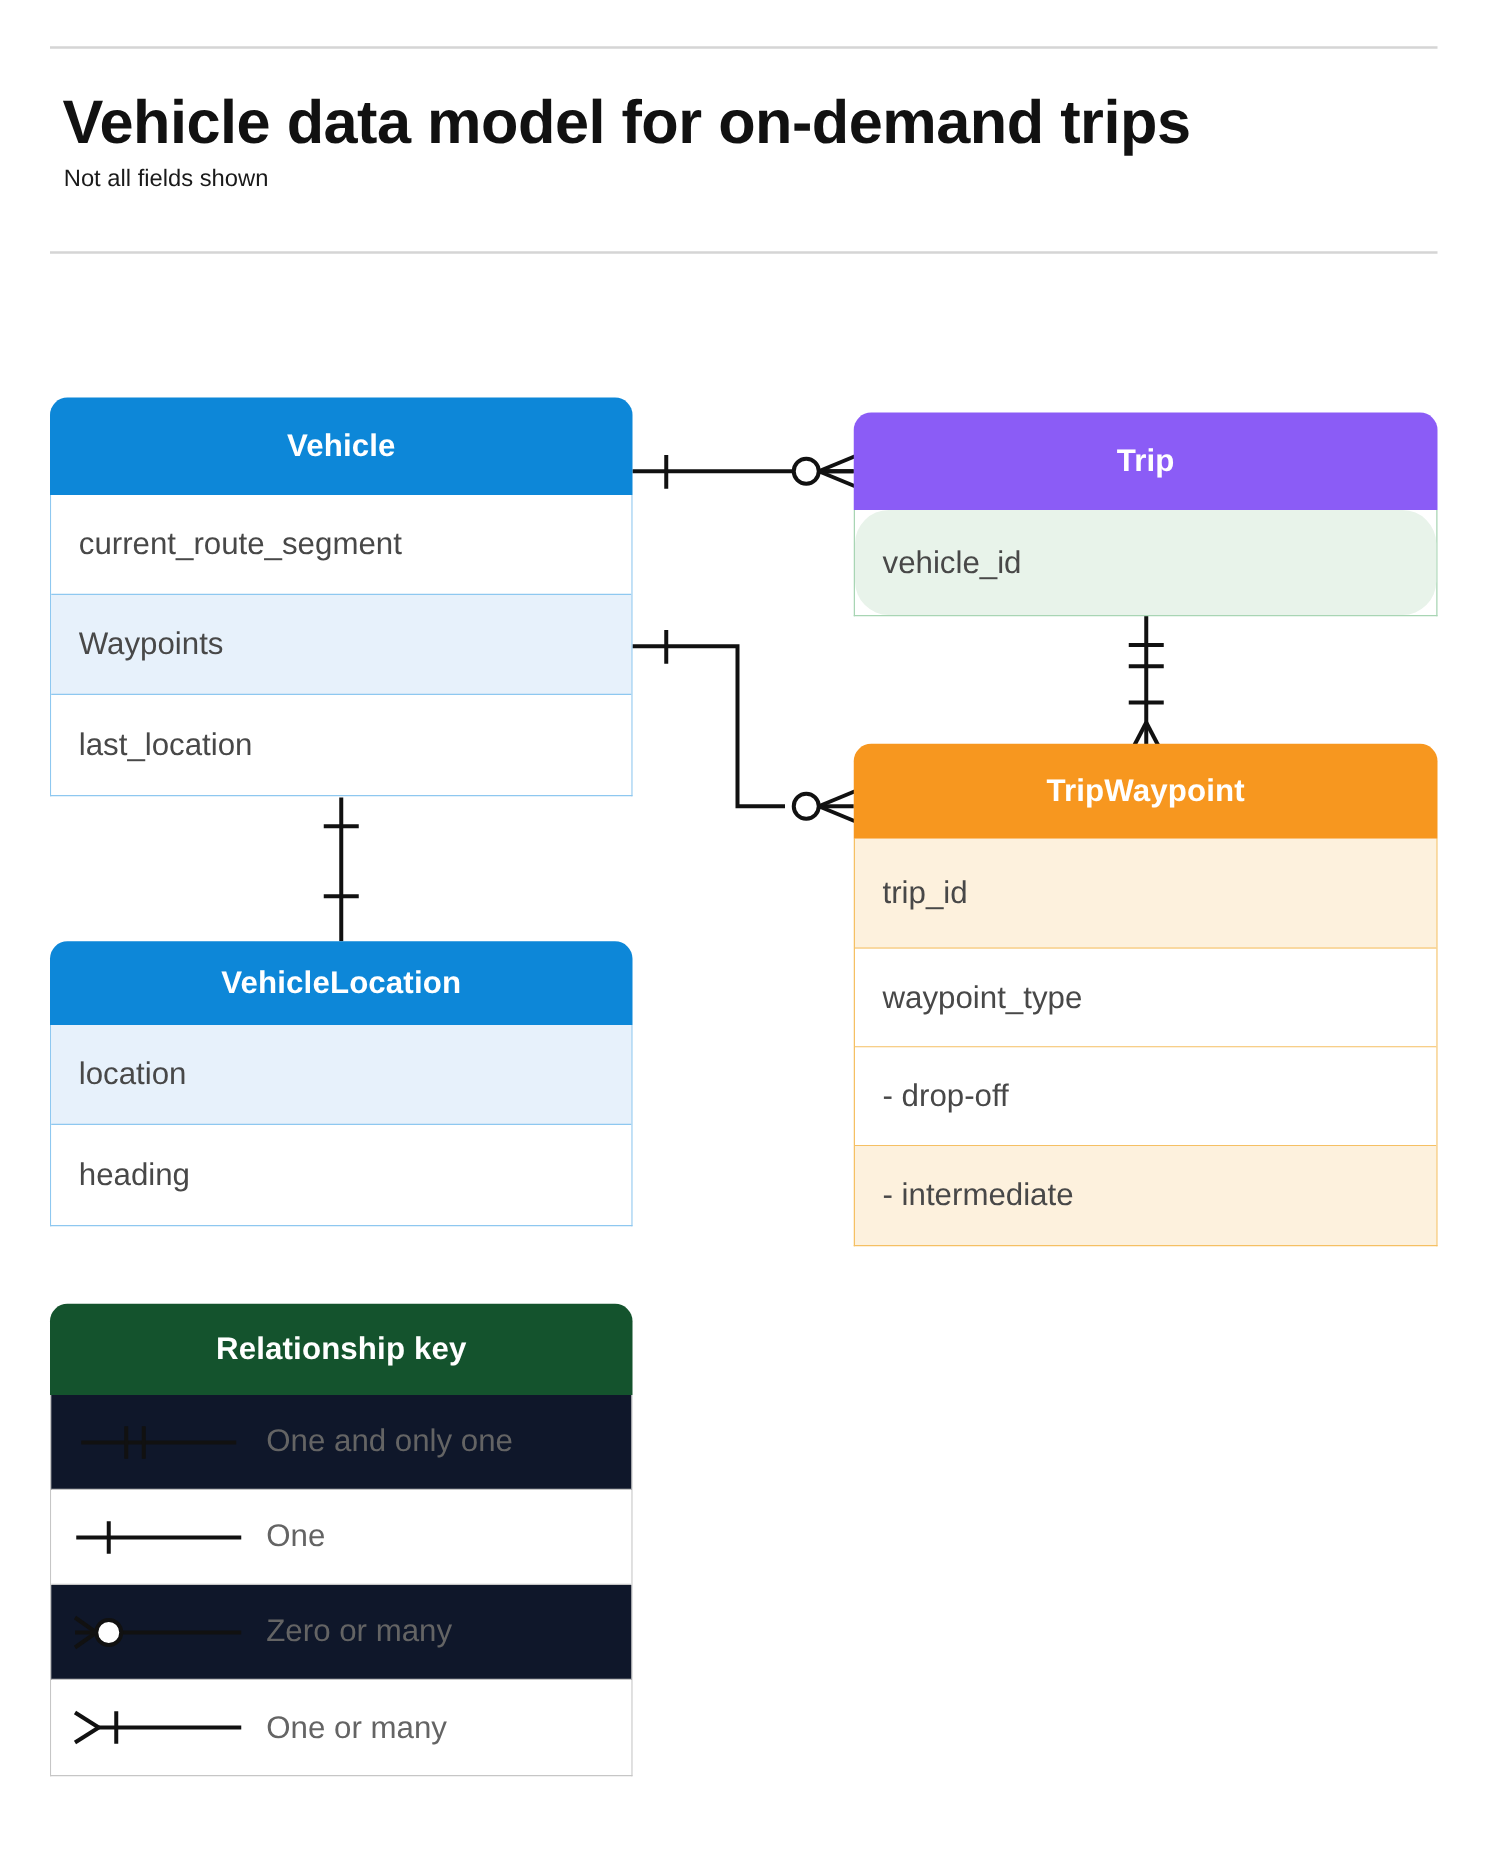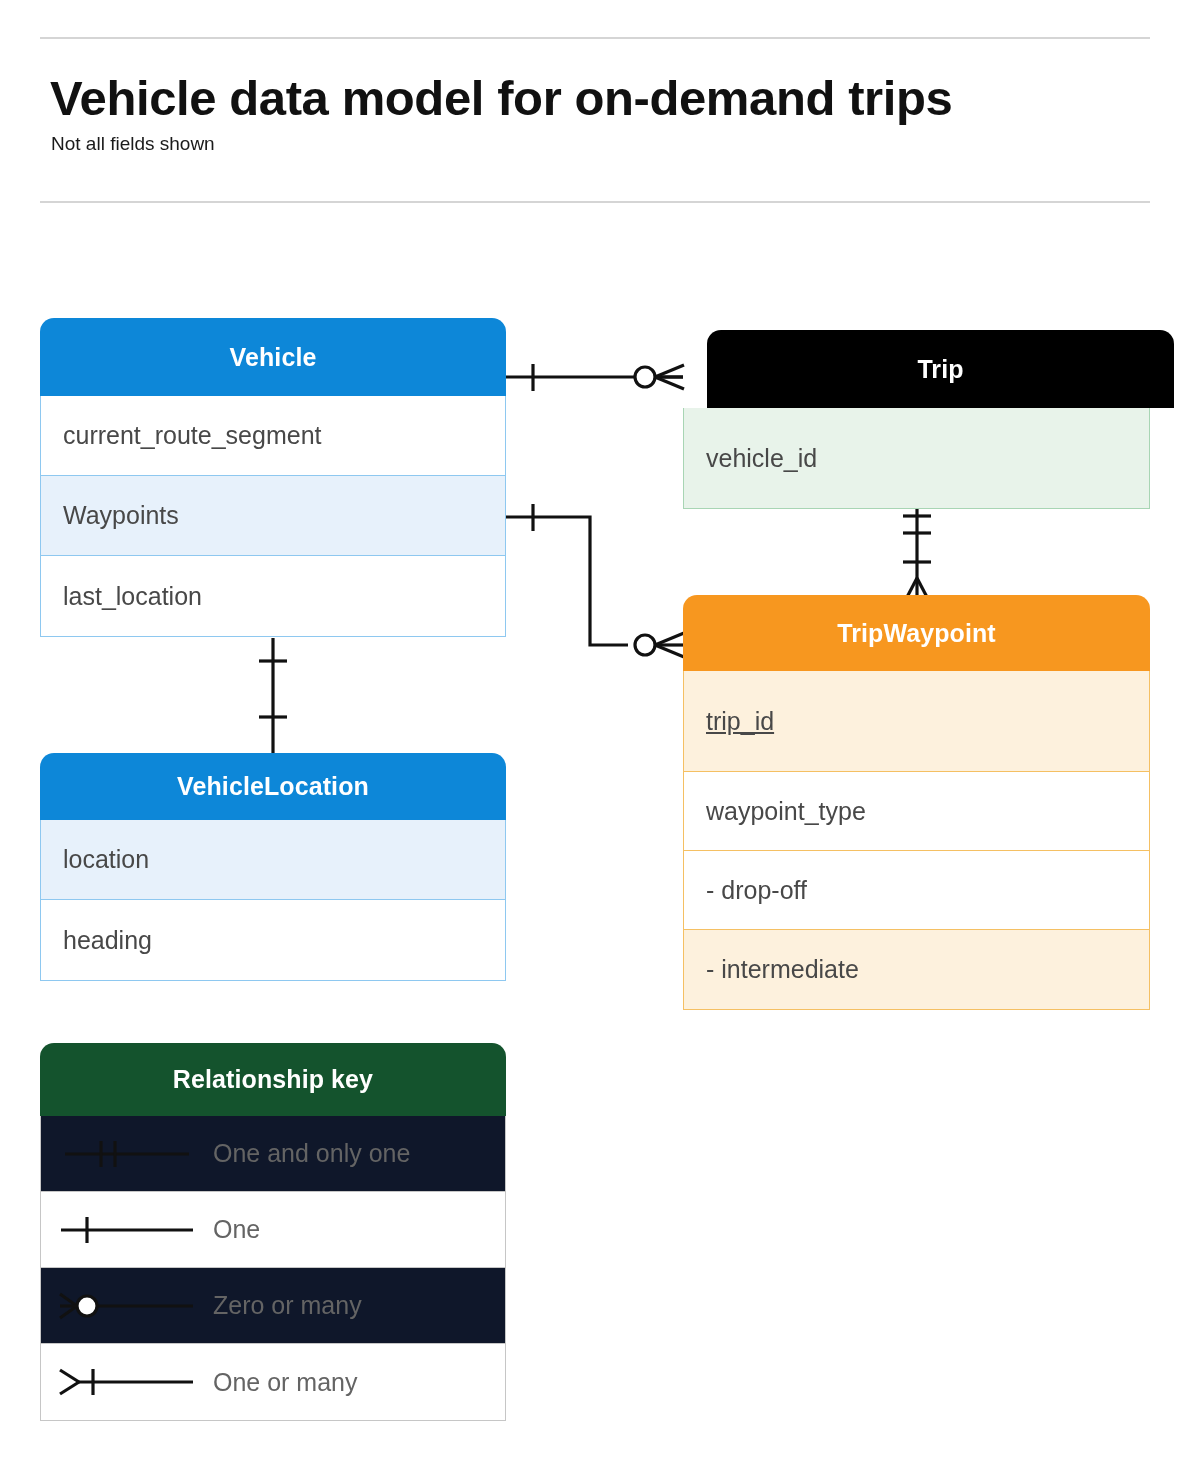--- a/index.html
+++ b/index.html
@@ -84,21 +84,21 @@
   .row:last-child { border-bottom: none; }
 
   
   .theme-blue .entity-header { background: #0d87d8; }
   .theme-blue .entity-rows   { border-color: #8ec8f0; }
   .theme-blue .row           { border-bottom-color: #8ec8f0; }
   .theme-blue .row.alt       { background: #e7f1fb; }
   .theme-blue .row.plain     { background: #ffffff; }
 
   
-  .theme-green .entity-header { background: #000000; margin-left: 24px; }
+  .theme-green .entity-header { background: #8b5cf6; }
   .theme-green .entity-rows   { border-color: #a8d5b4; }
   .theme-green .row           { border-bottom-color: #a8d5b4; }
   .theme-green .row.alt       { background: #e8f3ea; }
 
   
   .theme-orange .entity-header { background: #f7971f; }
   .theme-orange .entity-rows   { border-color: #f5c063; }
   .theme-orange .row           { border-bottom-color: #f5c063; }
   .theme-orange .row.alt       { background: #fdf1dd; }
   .theme-orange .row.plain     { background: #ffffff; }
@@ -218,32 +218,32 @@
       <span>last_location</span>
     </div>
   </div>
 </div>
 
 <div class="entity theme-green" style="left:683px; top:330px; width:467px;">
   <div class="entity-header" style="height:78px;">
     <span>Trip</span>
   </div>
   <div class="entity-rows">
-    <div class="row alt" style="height:100px;">
+    <div class="row alt" style="height:84px;border-radius:27px;">
       <span>vehicle_id</span>
     </div>
   </div>
 </div>
 
 <div class="entity theme-orange" style="left:683px; top:595px; width:467px;">
   <div class="entity-header" style="height:76px;">
     <span>TripWaypoint</span>
   </div>
   <div class="entity-rows">
-    <div class="row alt" style="height:101px;text-decoration:underline;">
+    <div class="row alt" style="height:88px;">
       <span>trip_id</span>
     </div>
     <div class="row plain" style="height:79px;">
       <span>waypoint_type</span>
     </div>
     <div class="row plain" style="height:79px;">
       <span>-  drop-off</span>
     </div>
     <div class="row alt" style="height:79px;">
       <span>-  intermediate</span>

